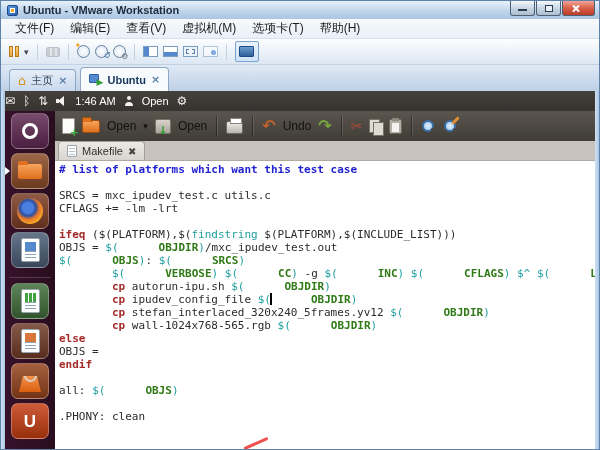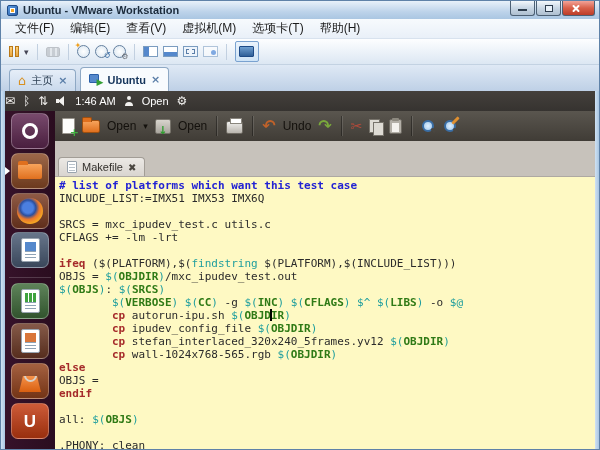--- a/index.html
+++ b/index.html
@@ -117,34 +117,34 @@
   .gi-copy{position:relative;width:13px;height:15px;}
   .gi-copy::before,.gi-copy::after{content:"";position:absolute;width:9px;height:12px;background:#dedbd4;border:1px solid #77736b;}
   .gi-copy::before{left:0;top:0;} .gi-copy::after{left:4px;top:3px;}
   .gi-paste{position:relative;width:13px;height:15px;background:#b3afa7;border:1px solid #6e6a62;border-radius:2px;}
   .gi-paste::before{content:"";position:absolute;left:2px;top:-2px;width:7px;height:3px;background:#8d897f;border-radius:1px;}
   .gi-paste::after{content:"";position:absolute;left:2px;top:3px;width:7px;height:9px;background:#f4f2ee;}
   .lens{position:relative;width:15px;height:15px;}
   .lens::before{content:"";position:absolute;left:1px;top:1px;width:8px;height:8px;border:2px solid #3a6ea5;border-radius:50%;background:radial-gradient(#dff0ff,#9fc6ea);}
   .lens::after{content:"";position:absolute;left:10px;top:10px;width:5px;height:2.5px;background:#4a4640;transform:rotate(45deg);border-radius:1px;}
   .lens.repl .pencil{position:absolute;right:-2px;top:0;width:9px;height:3px;background:#e09030;transform:rotate(-45deg);border-radius:1px;}
-  .gtabbar{height:36px;flex:none;background:#c7c2bb;border-bottom:1px solid #aeA9a2;display:flex;align-items:flex-end;padding-left:3px;}
+  .gtabbar{height:20px;flex:none;background:#c7c2bb;border-bottom:1px solid #aeA9a2;display:flex;align-items:flex-end;padding-left:3px;}
   .gtab{height:19px;background:linear-gradient(#ece9e5,#d9d5d0);border:1px solid #a29d96;border-bottom:none;border-radius:4px 4px 0 0;
     display:flex;align-items:center;gap:5px;padding:0 8px;font-size:11px;color:#33302c;}
   .gi-doc{position:relative;width:10px;height:12px;background:#fff;border:1px solid #9aa4ae;border-radius:1px;}
   .gi-doc::after{content:"";position:absolute;left:1px;top:2px;right:1px;height:7px;background:repeating-linear-gradient(#b9c2cb 0 1px,transparent 1px 3px);}
   .gtabclose{font-family:"DejaVu Sans",sans-serif;font-size:10px;font-weight:bold;color:#4a4640;}
   
-  .gtext{flex:1;background:#fef9c3;position:relative;overflow:hidden;
+  .gtext{flex:1;background:#ffffff;position:relative;overflow:hidden;
     font-family:"DejaVu Sans Mono",monospace;font-size:11px;line-height:13px;color:#2b2b2b;padding:2px 0 0 4px;}
   .cl{white-space:pre;height:13px;}
   .c{color:var(--comment);font-weight:bold;}
   .k{color:var(--keyword);font-weight:bold;margin-top:26px;}
   .f{color:var(--function);text-align:center;}
-  .v{color:var(--variable);font-weight:bold;}
+  .v{color:var(--variable);font-weight:bold;margin-left:40px;}
   .p{color:var(--varsym);}
   .tcaret{position:absolute;left:215px;top:132px;width:2px;height:12px;background:#000;}
   .redslash{position:absolute;left:188px;top:281px;width:26px;height:3px;background:#ef5050;transform:rotate(-24deg);border-radius:2px;}
 </style>
 </head>
 <body>
 
 <div class="win">
 
   <div class="titlebar">
@@ -306,21 +306,20 @@
             <div class="gtab">
               <span class="gi-doc"></span>
               <span>Makefile</span>
               <span class="gtabclose">✖</span>
             </div>
           </div>
           <div class="gtext">
             <div class="tcaret"></div>
             <div class="redslash"></div>
           <div class="cl"><span class="c"># list of platforms which want this test case</span></div>
-              <div class="cl"><span>INCLUDE_LIST:=IMX51 IMX53 IMX6Q</span></div>
               <div class="cl"> </div>
               <div class="cl"><span>SRCS = mxc_ipudev_test.c utils.c</span></div>
               <div class="cl"><span>CFLAGS += -lm -lrt</span></div>
               <div class="cl"> </div>
               <div class="cl"><span class="k">ifeq</span><span> ($(PLATFORM),$(</span><span class="f">findstring</span><span> $(PLATFORM),$(INCLUDE_LIST)))</span></div>
               <div class="cl"><span>OBJS = </span><span class="p">$(</span><span class="v">OBJDIR</span><span class="p">)</span><span>/mxc_ipudev_test.out</span></div>
               <div class="cl"><span class="p">$(</span><span class="v">OBJS</span><span class="p">)</span><span>: </span><span class="p">$(</span><span class="v">SRCS</span><span class="p">)</span></div>
               <div class="cl"><span>        </span><span class="p">$(</span><span class="v">VERBOSE</span><span class="p">)</span><span> </span><span class="p">$(</span><span class="v">CC</span><span class="p">)</span><span> -g </span><span class="p">$(</span><span class="v">INC</span><span class="p">)</span><span> </span><span class="p">$(</span><span class="v">CFLAGS</span><span class="p">)</span><span> </span><span class="p">$^</span><span> </span><span class="p">$(</span><span class="v">LIBS</span><span class="p">)</span><span> -o </span><span class="p">$@</span></div>
               <div class="cl"><span>        </span><span class="k">cp</span><span> autorun-ipu.sh </span><span class="p">$(</span><span class="v">OBJDIR</span><span class="p">)</span></div>
               <div class="cl"><span>        </span><span class="k">cp</span><span> ipudev_config_file </span><span class="p">$(</span><span class="v">OBJDIR</span><span class="p">)</span></div>

